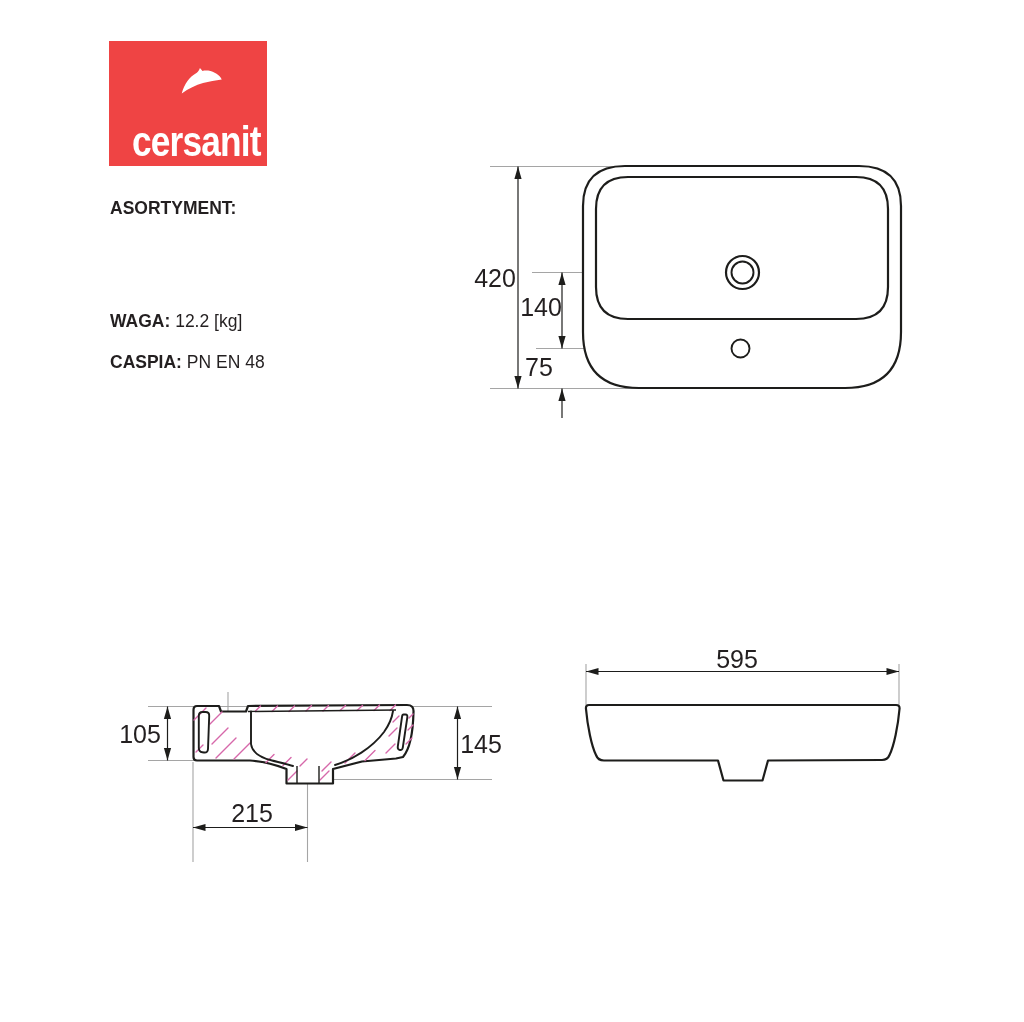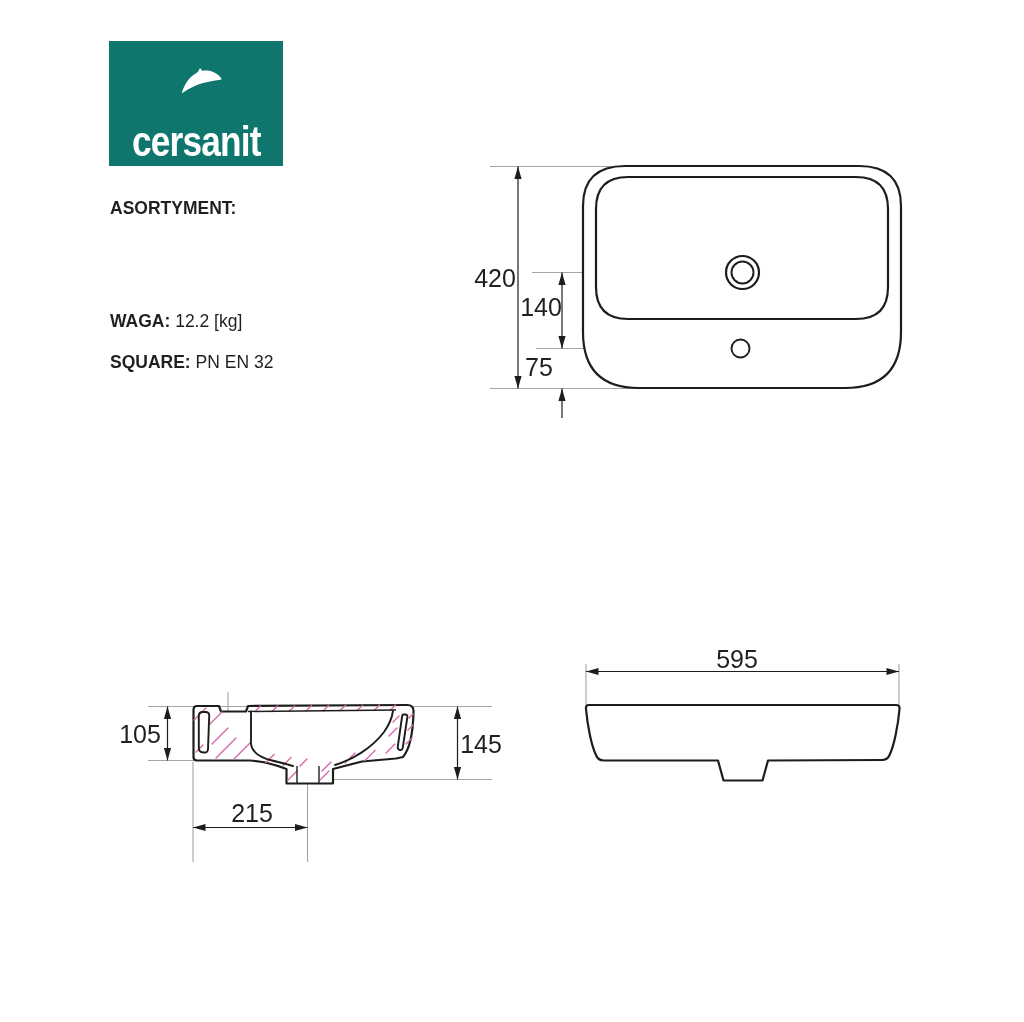--- a/index.html
+++ b/index.html
@@ -1,19 +1,19 @@
 <!DOCTYPE html>
 <html><head>
 <meta charset="utf-8">
 <style>
   html,body{margin:0;padding:0;background:#fff;}
   #canvas{position:relative;width:1024px;height:1022px;background:#ffffff;overflow:hidden;
           font-family:"Liberation Sans", sans-serif;color:#231f20;}
   
-  .logo{position:absolute;left:109px;top:41px;width:174px;height:125px;background:#0f766e;}
+  .logo{position:absolute;left:109px;top:41px;width:158px;height:125px;background:#ef4444;}
   .logo .dolphin{position:absolute;left:72px;top:27px;width:42px;height:27px;}
   .logo .brand{position:absolute;left:23px;top:80px;font-size:42px;font-weight:bold;color:#ffffff;
                letter-spacing:-1px;line-height:1;transform:scaleX(0.84);transform-origin:left center;}
   
   .spec{position:absolute;left:110px;font-size:17.5px;line-height:23px;white-space:nowrap;}
   .spec b{font-weight:bold;margin-top:40px;}
   
   svg{position:absolute;overflow:visible;}
   .outline{fill:#ffffff;stroke:#1d1d1b;stroke-width:2.2;stroke-linejoin:round;}
   .detail{fill:none;stroke:#1d1d1b;stroke-width:1.9;stroke-linejoin:round;stroke-linecap:round;}
@@ -39,22 +39,22 @@
   </div>
 
   <div class="spec" style="top:197px;">
     <b>ASORTYMENT:</b><br>
   </div>
   <div class="spec" style="top:310px;text-align:right;">
     <b>WAGA:</b>
     <span>12.2 [kg]</span>
   </div>
   <div class="spec" style="top:351px;">
-    <b>SQUARE:</b>
-    <span>PN EN 32</span>
+    <b>CASPIA:</b>
+    <span>PN EN 48</span>
   </div>
 
   <svg style="left:460px;top:140px;" width="470" height="290" viewBox="460 140 470 290">
 
     <g>
       <line class="ext" x1="490" y1="166.5" x2="664" y2="166.5"></line>
       <line class="ext" x1="490" y1="388.5" x2="664" y2="388.5"></line>
       <line class="ext" x1="532" y1="272.5" x2="762" y2="272.5"></line>
       <line class="ext" x1="536" y1="348.5" x2="762" y2="348.5"></line>
       <line class="ext" x1="742.5" y1="249" x2="742.5" y2="297"></line>

